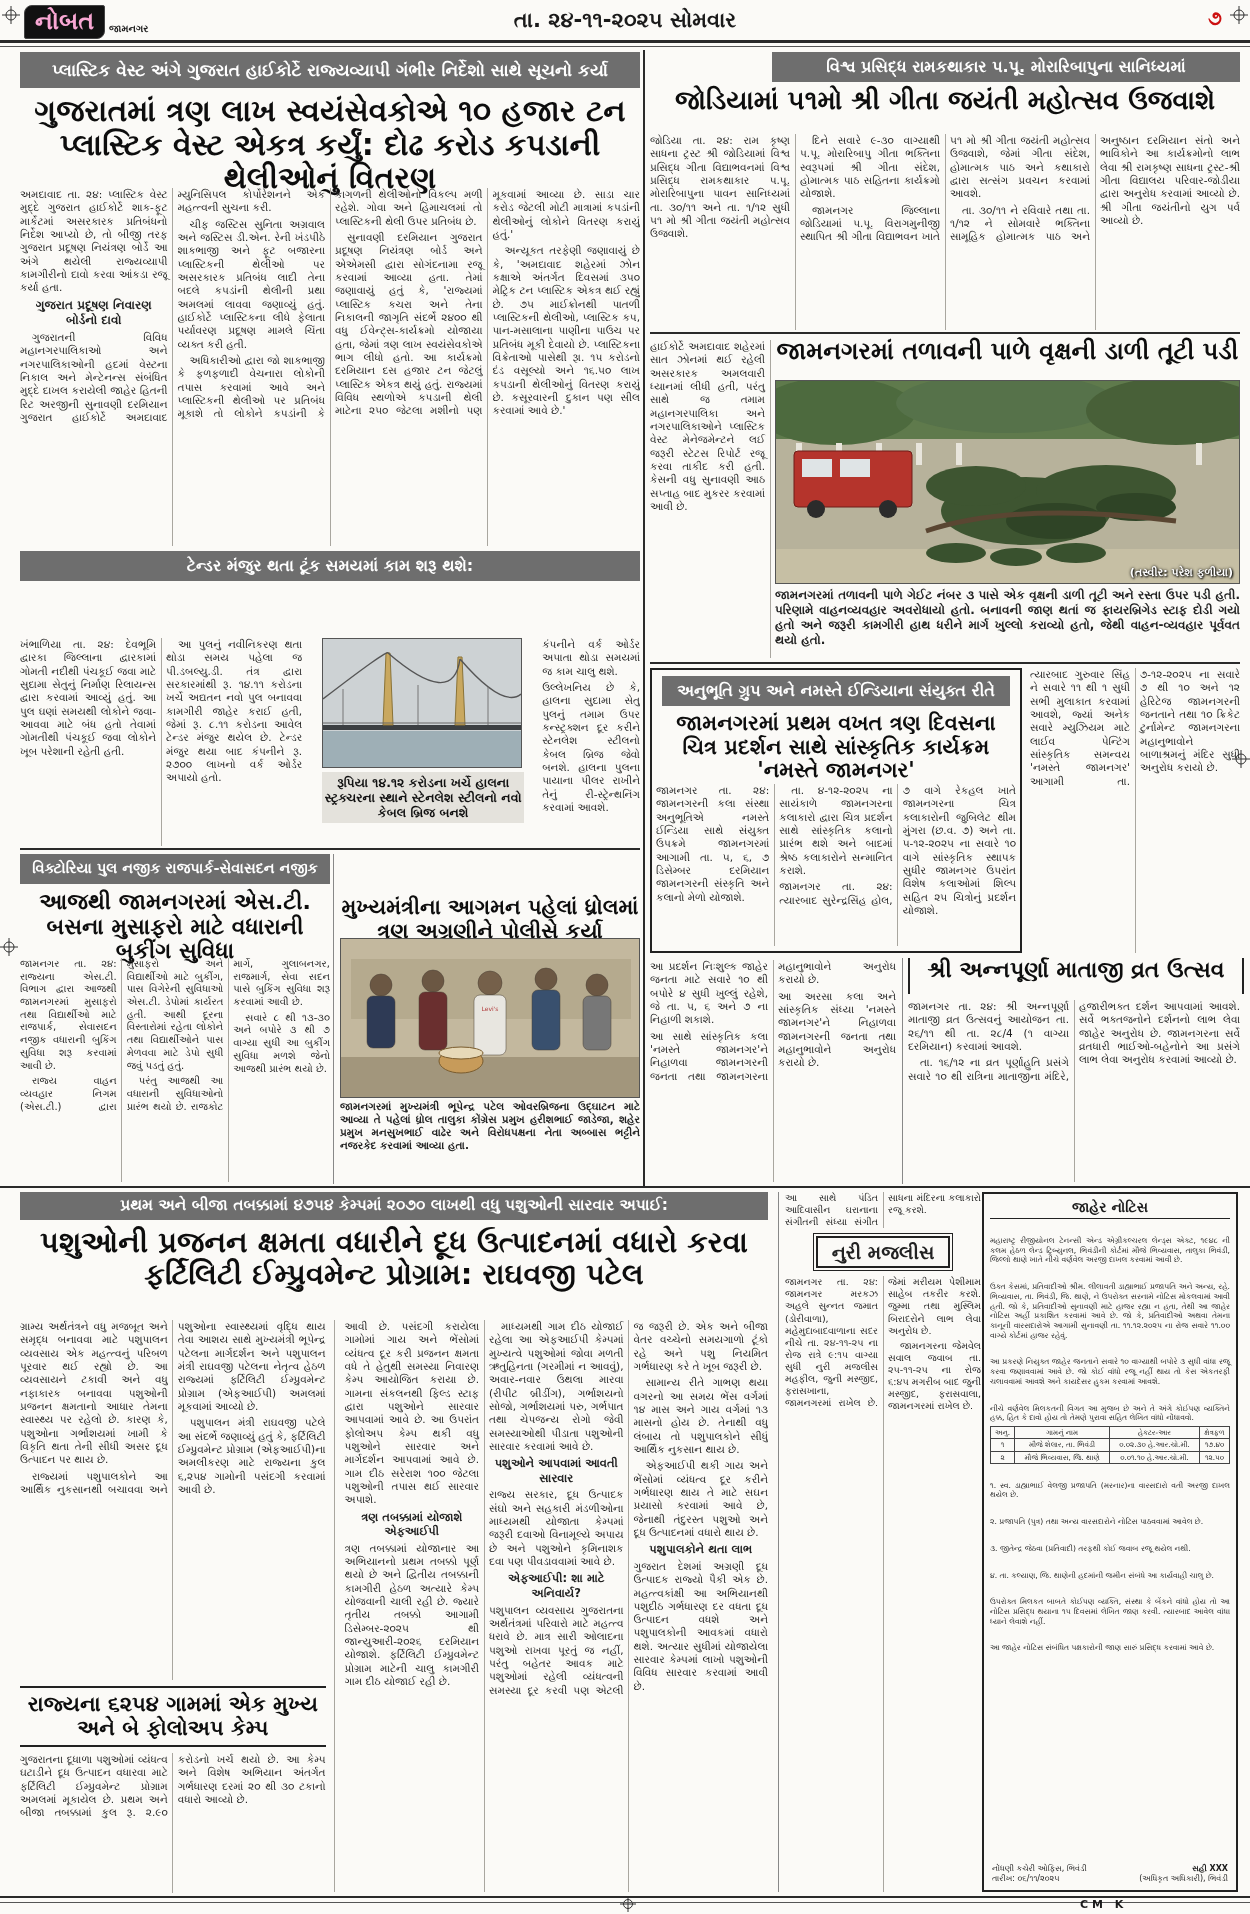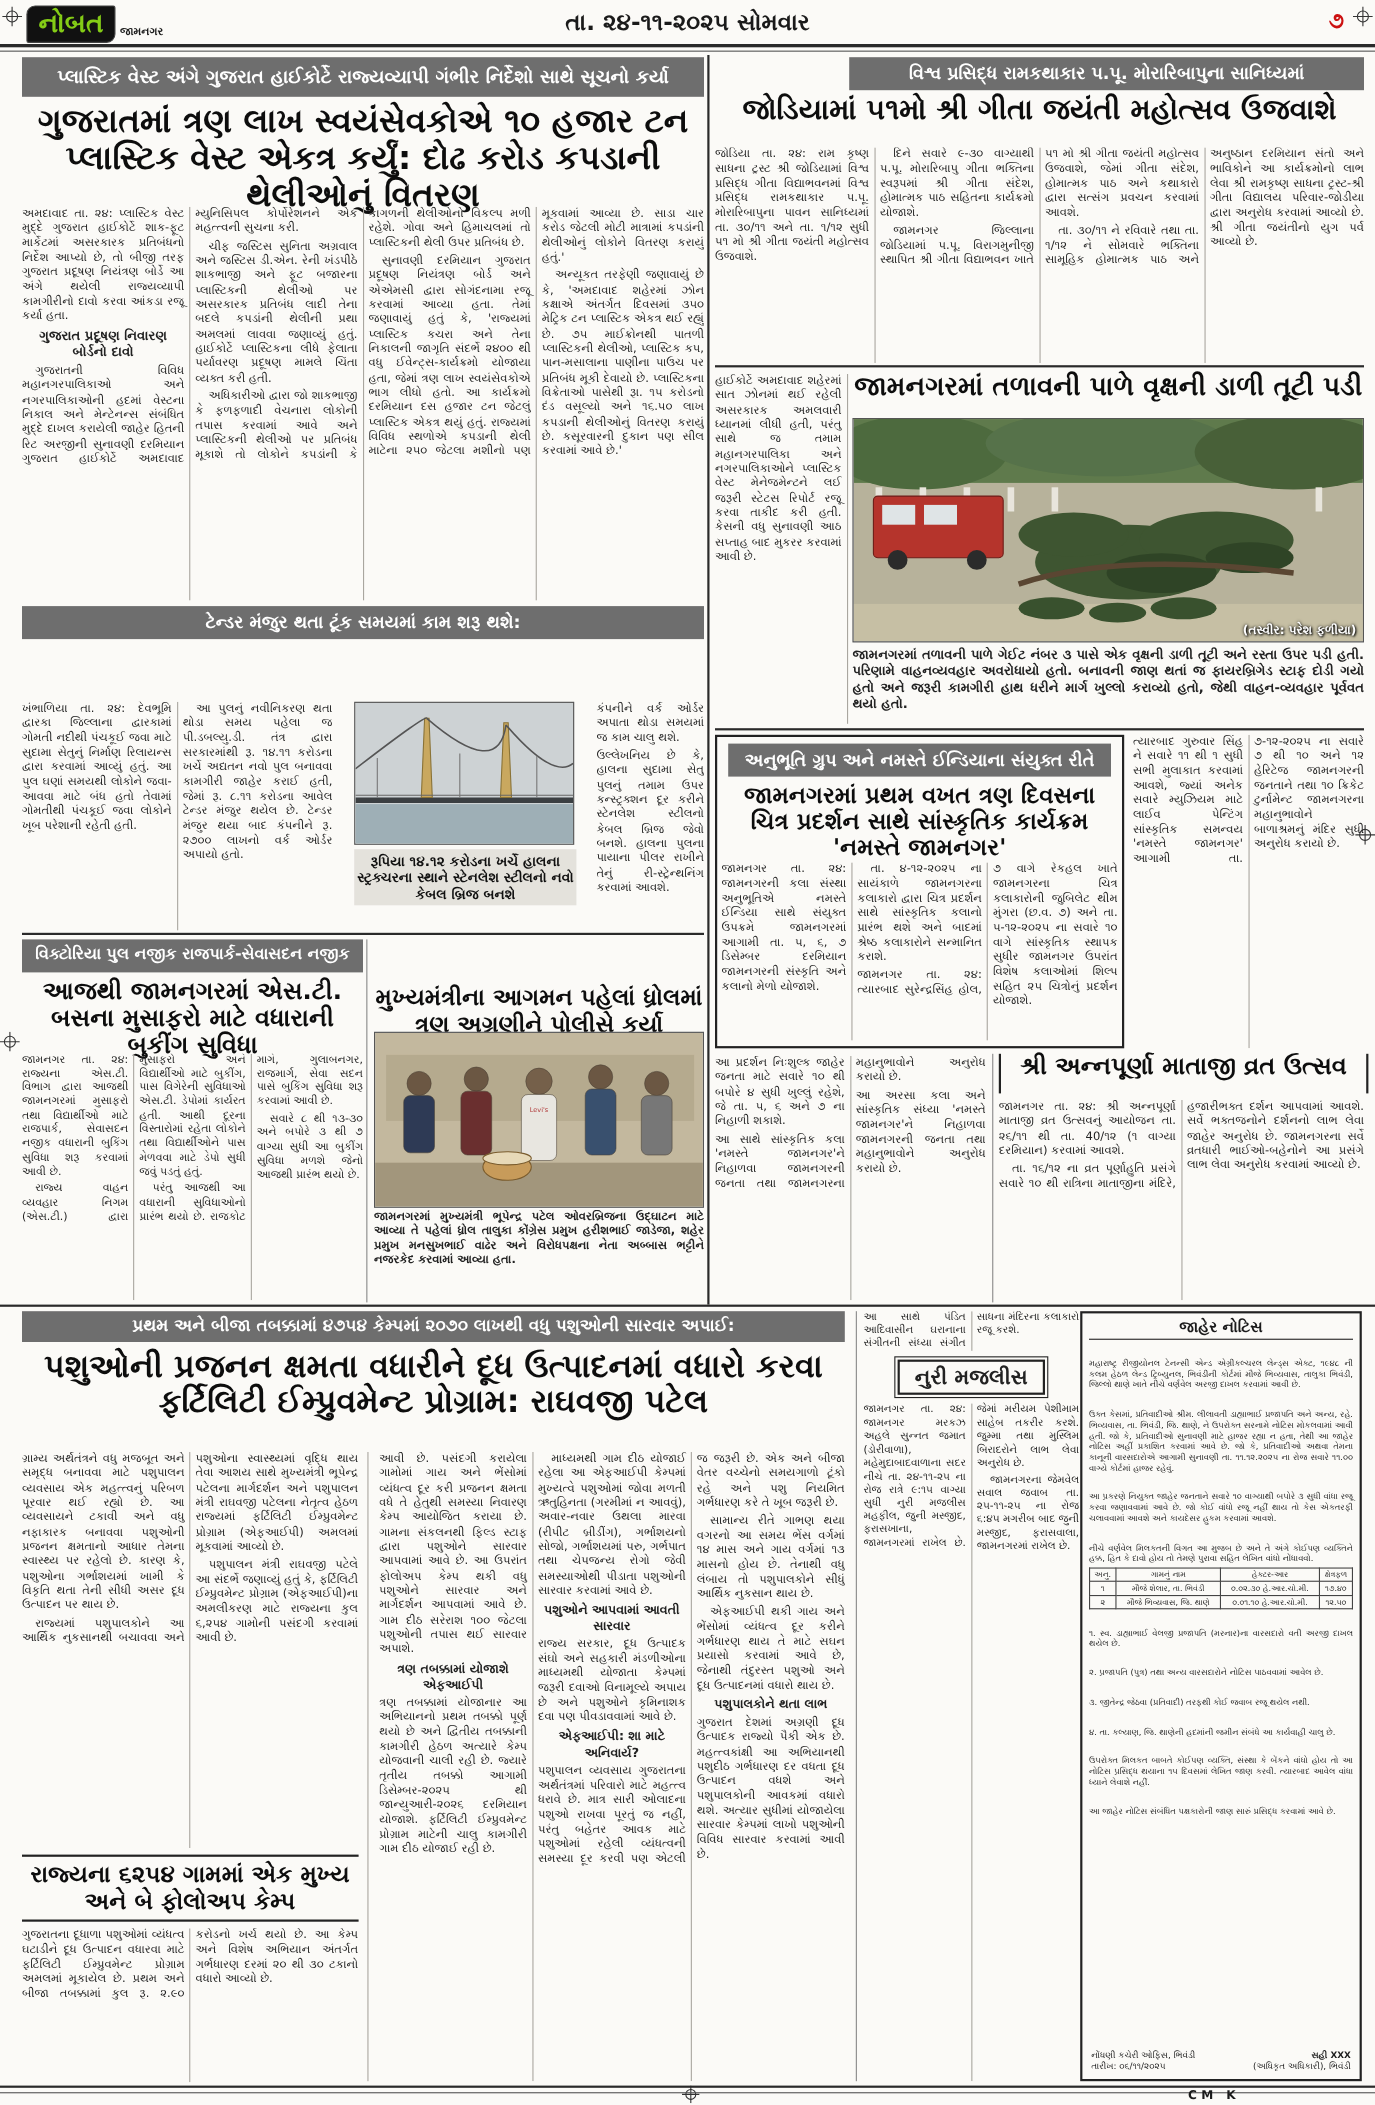--- a/index.html
+++ b/index.html
@@ -65,21 +65,21 @@
     </div>
   <div class="abs regmark" style="left:620px;top:1896px;">
     <svg width="16" height="16">
         <circle cx="8" cy="8" r="4.5" fill="none" stroke="#333"></circle>
         <line x1="8" y1="0" x2="8" y2="16" stroke="#333"></line>
         <line x1="0" y1="8" x2="16" y2="8" stroke="#333"></line>
       </svg>
     </div>
 
   <div class="abs" style="left:24px;top:4px;width:230px;height:36px;display:flex;align-items:center;">
-    <span style="background:#111;color:#84cc16;font-weight:bold;font-size:24px;padding:1px 10px 3px 10px;border-radius:8px 2px 8px 2px;border:1px solid #444;">નોબત</span>
+    <span style="background:#111;color:#f9a8d4;font-weight:bold;font-size:24px;padding:1px 10px 3px 10px;border-radius:8px 2px 8px 2px;border:1px solid #444;">નોબત</span>
     <span style="font-size:10px;font-weight:bold;margin:14px 0 0 4px;">જામનગર</span>
   </div>
   <div class="abs" style="left:0;top:8px;width:1250px;text-align:center;font-size:21px;font-weight:bold;">તા. ૨૪-૧૧-૨૦૨૫ સોમવાર</div>
   <div class="abs" style="left:1200px;top:6px;width:30px;text-align:center;font-size:20px;font-weight:bold;color:#cc1111;">૭</div>
   <div class="abs hr2" style="left:0;top:40px;width:1250px;height:3px;"></div>
   <div class="abs hr1" style="left:0;top:46px;width:1250px;"></div>
 
   <div class="abs vr" style="left:643px;top:50px;height:1136px;"></div>
 
   <div class="abs bar" style="left:20px;top:52px;width:620px;height:36px;font-size:17px;">પ્લાસ્ટિક વેસ્ટ અંગે ગુજરાત હાઈકોર્ટે રાજ્યવ્યાપી ગંભીર નિર્દેશો સાથે સૂચનો કર્યા</div>
@@ -264,21 +264,21 @@
   </div>
 
   <div class="abs bodytxt colrule" style="left:650px;top:960px;width:246px;height:222px;columns:2;">
     <p class="nohang">આ પ્રદર્શન નિઃશુલ્ક જાહેર જનતા માટે સવારે ૧૦ થી બપોરે ૪ સુધી ખુલ્લું રહેશે, જે તા. ૫, ૬ અને ૭ ના નિહાળી શકાશે.</p>
     <p class="nohang">આ સાથે સાંસ્કૃતિક કલા 'નમસ્તે જામનગર'ને નિહાળવા જામનગરની જનતા તથા જામનગરના મહાનુભાવોને અનુરોધ કરાયો છે.</p>
     <p class="nohang">આ અરસા કલા અને સાંસ્કૃતિક સંધ્યા 'નમસ્તે જામનગર'ને નિહાળવા જામનગરની જનતા તથા મહાનુભાવોને અનુરોધ કરાયો છે.</p>
   </div>
   <div class="abs vr" style="left:902px;top:958px;height:226px;width:1px;background:#888;"></div>
   <div class="abs headline" style="left:908px;top:958px;width:332px;height:36px;font-size:22px;border-left:2px solid #222;border-right:2px solid #222;">શ્રી અન્નપૂર્ણા માતાજી વ્રત ઉત્સવ</div>
   <div class="abs bodytxt colrule" style="left:908px;top:1000px;width:332px;height:182px;columns:2;">
-    <p class="nohang">જામનગર તા. ૨૪: શ્રી અન્નપૂર્ણા માતાજી વ્રત ઉત્સવનું આયોજન તા. ૨૬/૧૧ થી તા. 40/૧૨ (૧ વાગ્યા દરમિયાન) કરવામાં આવશે.</p>
+    <p class="nohang">જામનગર તા. ૨૪: શ્રી અન્નપૂર્ણા માતાજી વ્રત ઉત્સવનું આયોજન તા. ૨૬/૧૧ થી તા. ૨૮/4 (૧ વાગ્યા દરમિયાન) કરવામાં આવશે.</p>
     <p>તા. ૧૬/૧૨ ના વ્રત પૂર્ણાહુતિ પ્રસંગે સવારે ૧૦ થી રાત્રિના માતાજીના મંદિરે, હજારીભક્ત દર્શન આપવામાં આવશે. સર્વે ભક્તજનોને દર્શનનો લાભ લેવા જાહેર અનુરોધ છે. જામનગરના સર્વે વ્રતધારી ભાઈઓ-બહેનોને આ પ્રસંગે લાભ લેવા અનુરોધ કરવામાં આવ્યો છે.</p>
   </div>
 
   <div class="abs" style="left:778px;top:1192px;width:196px;height:700px;border-left:1px solid #888;padding-left:6px;">
     <div class="bodytxt colrule" style="columns:2;height:700px;font-size:9.5px;">
       <p class="nohang">આ સાથે પંડિત આદિવાસીન ઘરાનાના સંગીતની સંધ્યા સંગીત સાધના મંદિરના કલાકારો રજૂ કરશે.</p>
       <div style="column-span:all;text-align:center;margin:8px 0;">
         <span class="boxhead" style="font-size:19px;">નુરી મજલીસ</span>
       </div>
       <p class="nohang">જામનગર તા. ૨૪: જામનગર મરકઝ અહલે સુન્નત જમાત (ડોરીવાળા), મહેમુદાબાદવાળાના સદર નીચે તા. ૨૪-૧૧-૨૫ ના રોજ રાત્રે ૯:૧૫ વાગ્યા સુધી નુરી મજલીસ મહફીલ, જુની મસ્જીદ, ફરાસખાના, જામનગરમાં રાખેલ છે. જેમાં મરીયમ પેશીમામ સાહેબ તકરીર કરશે. જુમ્મા તથા મુસ્લિમ બિરાદરોને લાભ લેવા અનુરોધ છે.</p>

